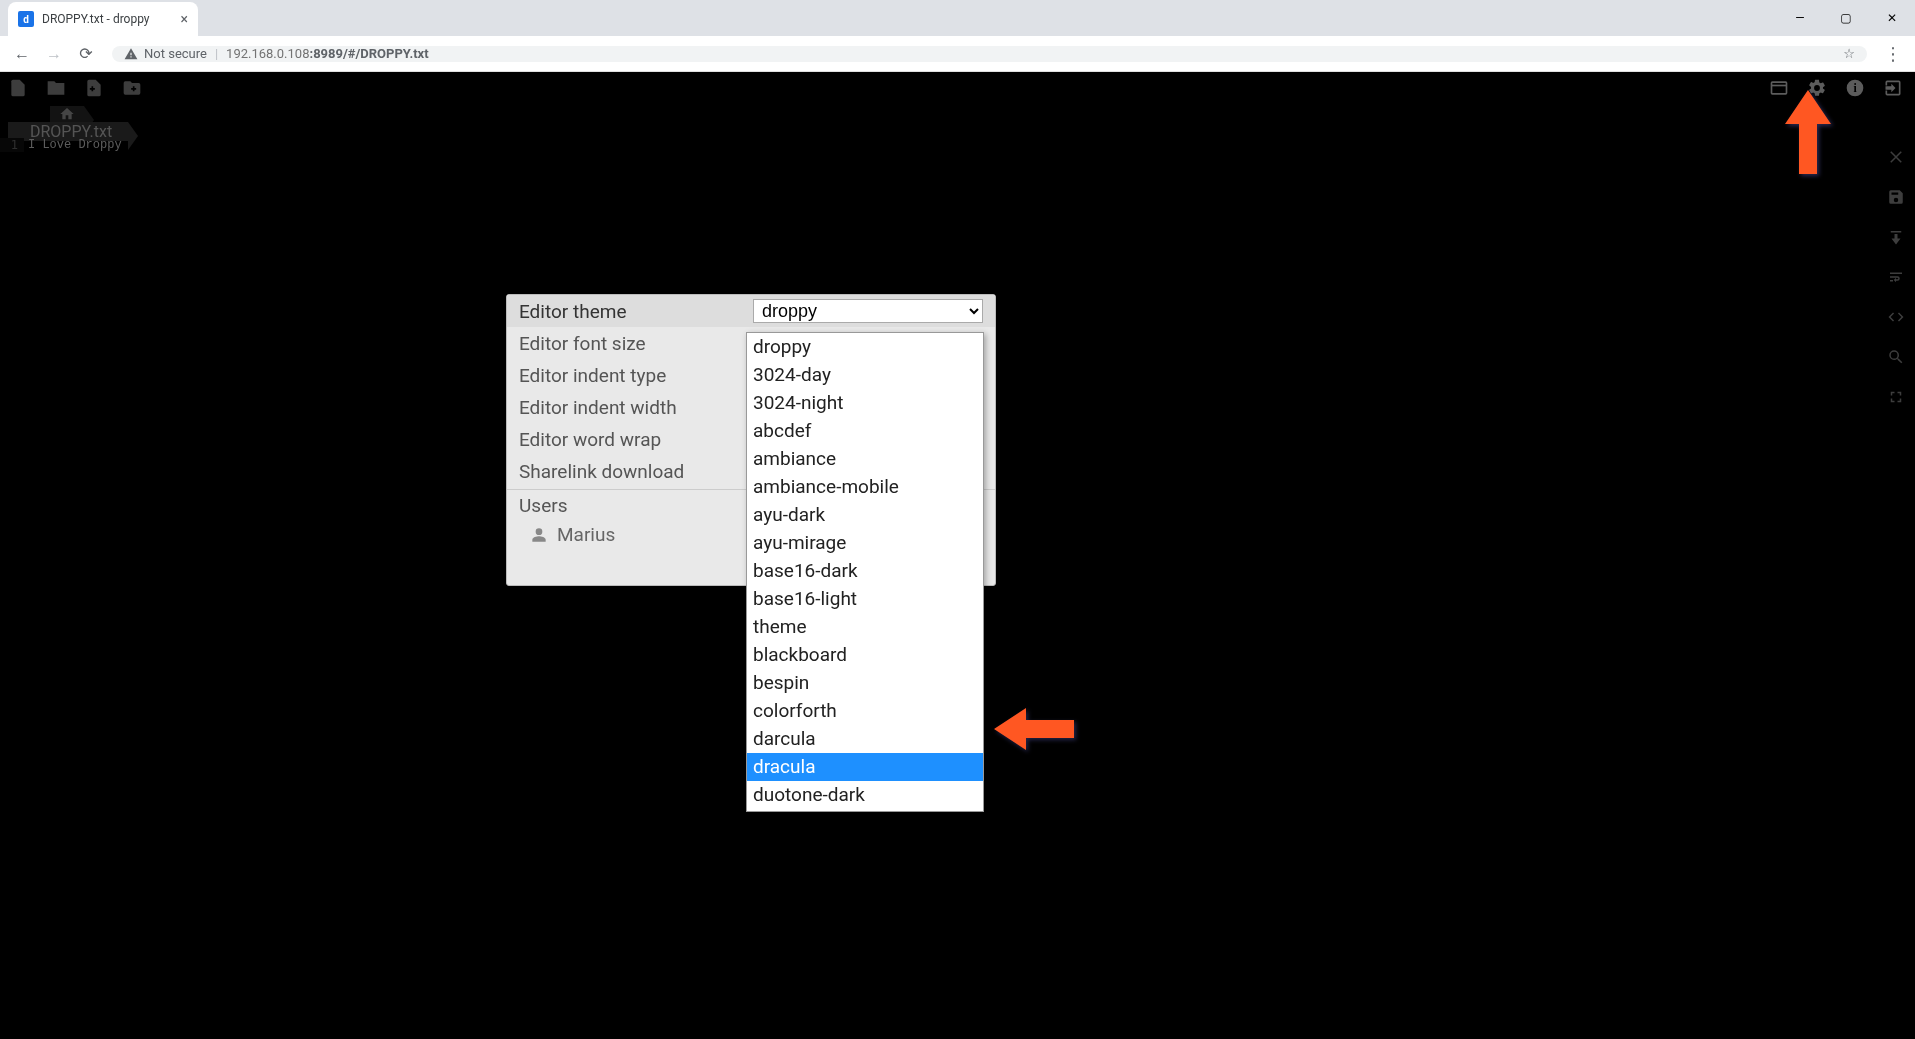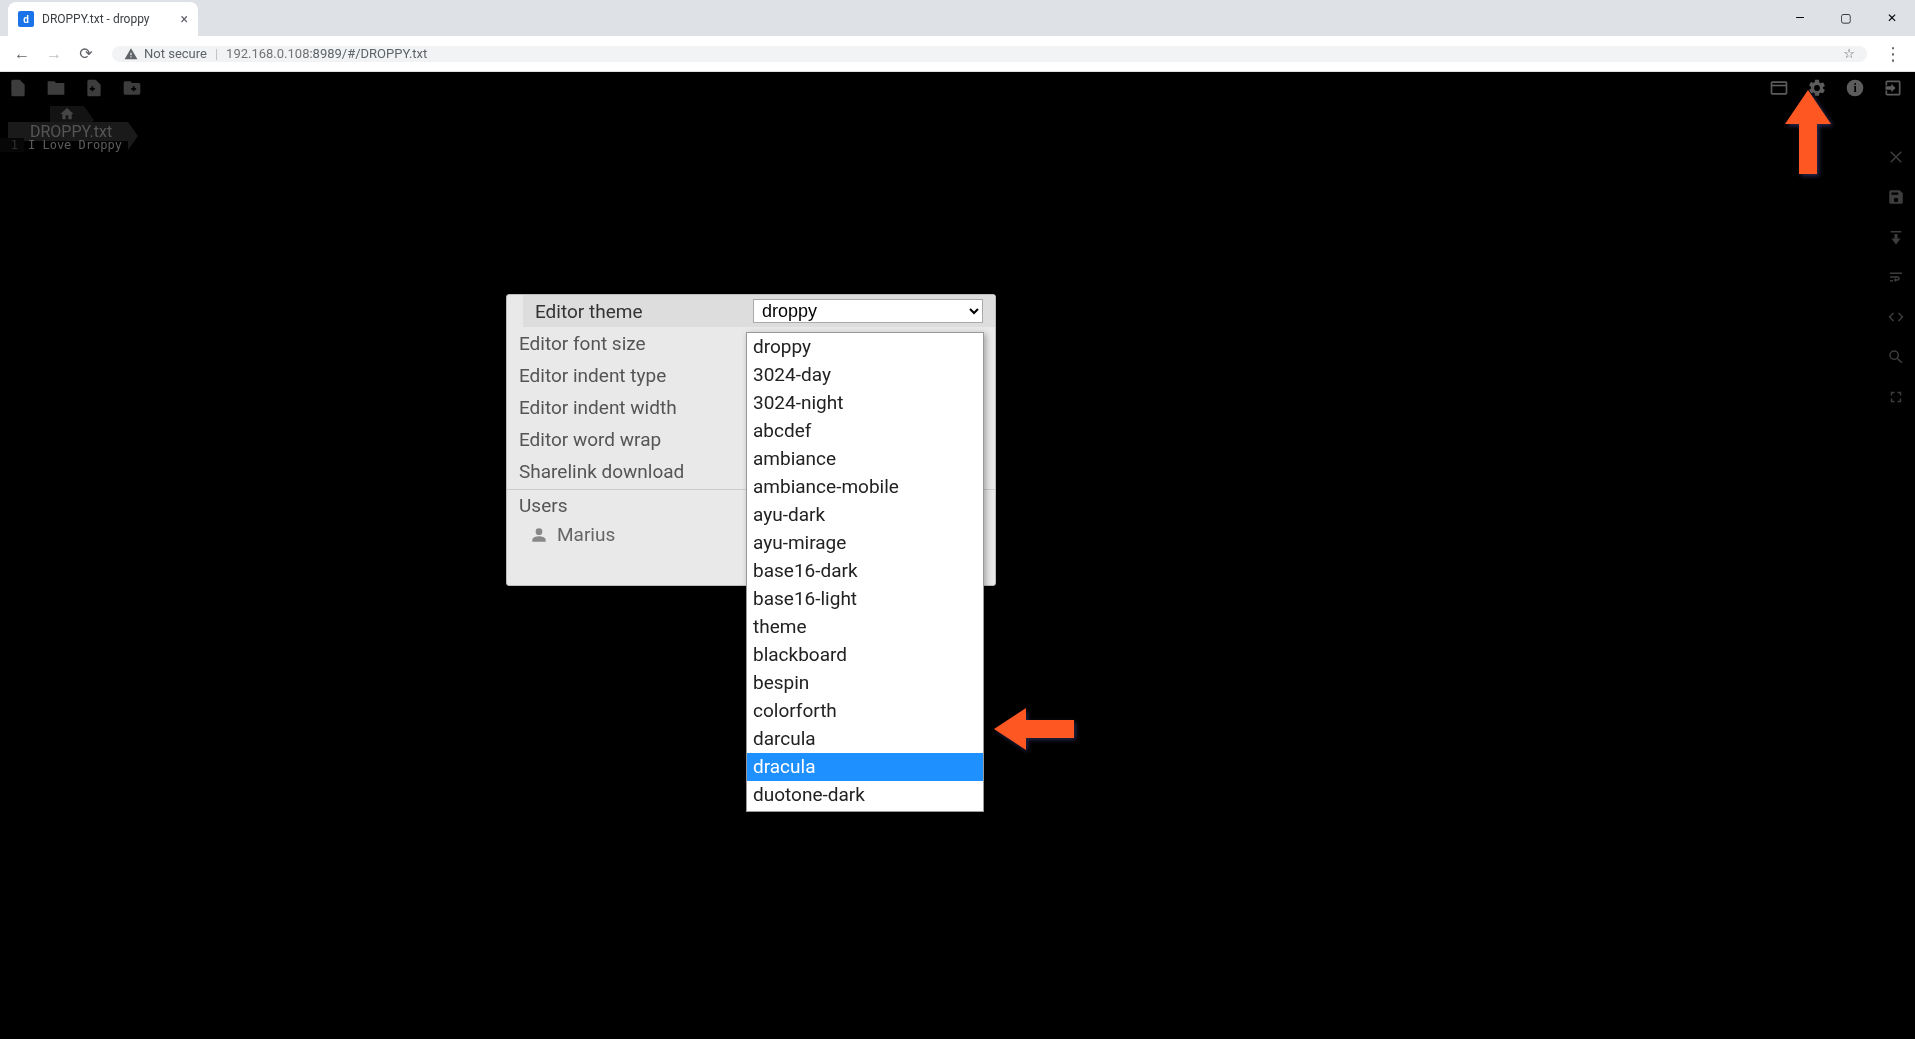--- a/index.html
+++ b/index.html
@@ -16,21 +16,21 @@
   .window-controls span { width: 46px; height: 30px; display: flex; align-items: center; justify-content: center; font-size: 12px; color: #000; cursor: pointer; }
 
   .addr-row { background: #fff; height: 36px; display: flex; align-items: center; padding: 0 8px; gap: 4px; border-bottom: 1px solid #e0e0e0; }
   .nav-btn { width: 28px; height: 28px; display: flex; align-items: center; justify-content: center; color: #5f6368; font-size: 16px; cursor: pointer; border-radius: 50%; }
   .nav-btn.disabled { color: #bdc1c6; }
   .addr-bar { flex: 1; height: 16px; background: #f1f3f4; border-radius: 14px; display: flex; align-items: center; padding: 0 12px; font-size: 13px; color: #202124; gap: 8px; margin: 0 8px; }
   .addr-bar .not-secure { color: #5f6368; display: flex; align-items: center; gap: 6px; }
   .addr-bar .divider { color: #bdc1c6; }
   .addr-bar .url { color: #202124; }
   .addr-bar .url .host { color: #737373; }
-  .addr-bar .url .path { color: #5f6368; }
+  .addr-bar .url .path { color: #5f6368; font-weight: bold; }
   .addr-star { margin-left: auto; color: #5f6368; }
   .chrome-menu { width: 28px; text-align: center; color: #5f6368; font-size: 18px; cursor: pointer; }
 
   
   .app { position: relative; background: #000; height: calc(100vh - 72px); width: 100%; }
 
   
   .dim { position: absolute; inset: 0; background: rgba(0,0,0,0.55); pointer-events: none; }
 
   .toolbar-left { position: absolute; top: 6px; left: 8px; display: flex; gap: 18px; }
@@ -41,35 +41,35 @@
 
   .breadcrumb-row { position: absolute; top: 34px; left: 6px; display: flex; align-items: center; height: 30px; flex-direction: column; }
   .home-chip { width: 34px; height: 28px; background: #2a2a2a; display: flex; align-items: center; justify-content: center; color: #999; position: relative; }
   .home-chip::after { content: ""; position: absolute; right: -10px; top: 0; border-top: 14px solid transparent; border-bottom: 14px solid transparent; border-left: 10px solid #2a2a2a; }
   .file-chip { height: 28px; background: #3a3a3a; color: #bbb; padding: 0 16px 0 22px; display: flex; align-items: center; font-size: 16px; margin-left: 2px; position: relative; }
   .file-chip::after { content: ""; position: absolute; right: -10px; top: 0; border-top: 14px solid transparent; border-bottom: 14px solid transparent; border-left: 10px solid #3a3a3a; }
 
   .editor { position: absolute; top: 66px; left: 0; right: 0; font-family: "Consolas", monospace; font-size: 12px; }
   .editor-line { display: flex; }
   .gutter { width: 24px; text-align: right; padding-right: 6px; color: #666; background: #111; }
-  .line-text { color: #ccc; padding-left: 4px; }
+  .line-text { color: #ccc; padding-left: 4px; font-family: Liberation Mono, monospace; }
 
   .editor-side { position: absolute; right: 10px; top: 76px; display: flex; flex-direction: column; gap: 22px; }
   .editor-side .sicon { width: 18px; height: 18px; color: #888; cursor: pointer; }
 
   
   .arrow-up { position: absolute; top: 18px; right: 84px; }
   .arrow-up svg { filter: drop-shadow(2px 2px 2px rgba(60,60,120,0.7)); }
   .arrow-left { position: absolute; top: 636px; left: 994px; }
   .arrow-left svg { filter: drop-shadow(2px 2px 2px rgba(60,60,120,0.6)); }
 
   
   .dialog { position: absolute; top: 222px; left: 506px; width: 490px; background: #e9e9e9; border: 1px solid #bbb; border-radius: 3px; box-shadow: 0 6px 24px rgba(0,0,0,0.6); font-size: 19px; color: #555; }
   .dialog-row { display: flex; align-items: center; height: 32px; padding: 0 12px; }
-  .dialog-row.hl { background: #ddd; color: #333; margin-left: 16px; }
+  .dialog-row.hl { background: #ddd; color: #333; }
   .dialog-row .label { flex: 1; }
   .dialog-row select.fake { width: 230px; height: 24px; border: 1px solid #aaa; font-size: 18px; background: #fff; padding-left: 4px; }
   .dialog-section { padding: 4px 12px; font-size: 19px; color: #555; border-top: 1px solid #ccc; margin-top: 2px; }
   .user-row { display: flex; align-items: center; gap: 10px; padding: 2px 12px 2px 24px; color: #666; font-size: 19px; }
   .add-row { display: flex; justify-content: flex-end; padding: 4px 12px 10px; font-size: 19px; color: #555; gap: 4px; align-items: center; }
 
   
   .dropdown { position: absolute; top: 260px; left: 746px; width: 238px; height: 480px; background: #fff; border: 1px solid #999; box-shadow: 2px 2px 6px rgba(0,0,0,0.3); overflow: hidden; font-size: 19px; }
   .dropdown-inner { overflow-y: auto; height: 100%; }
   .dropdown-inner::-webkit-scrollbar { width: 16px; }

